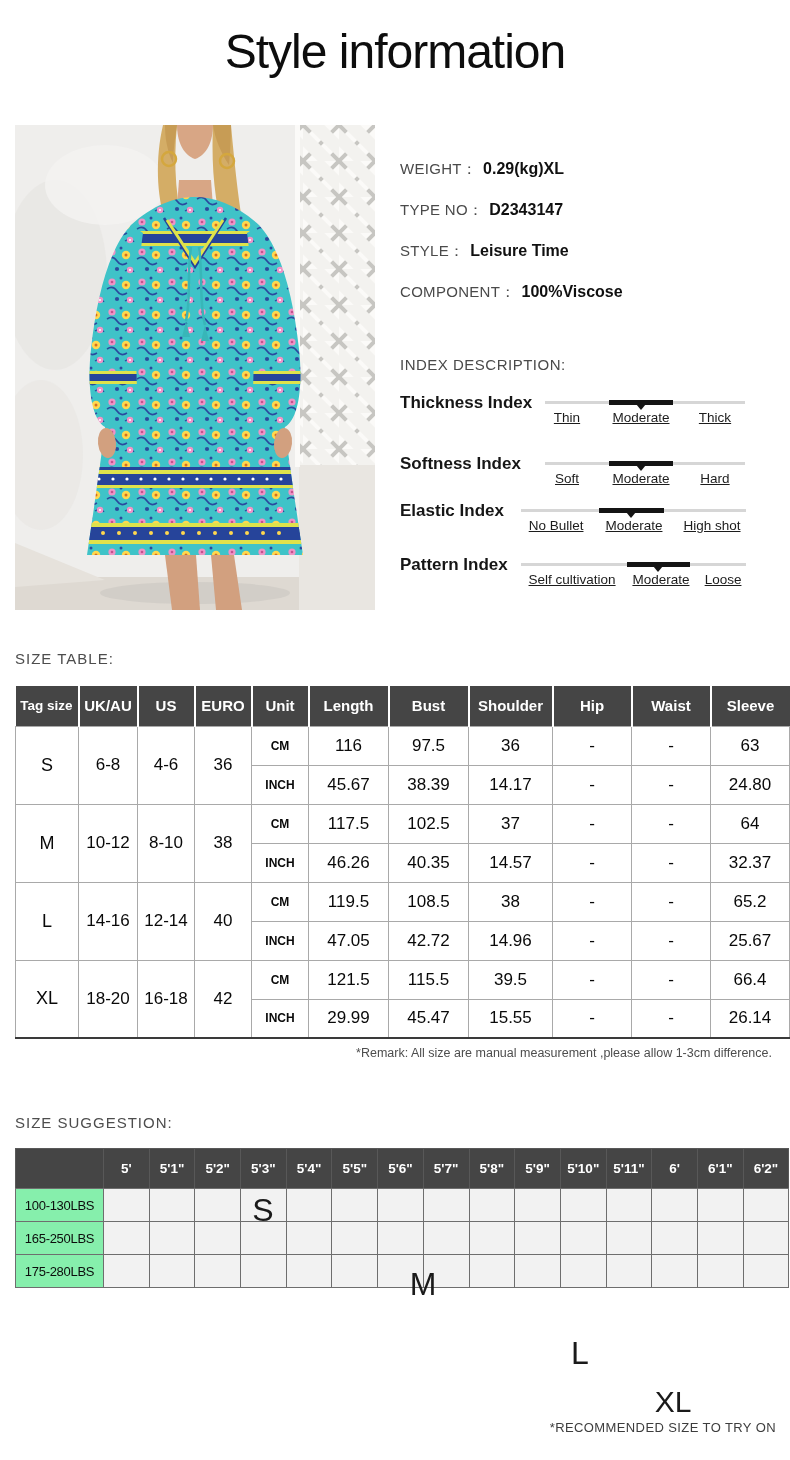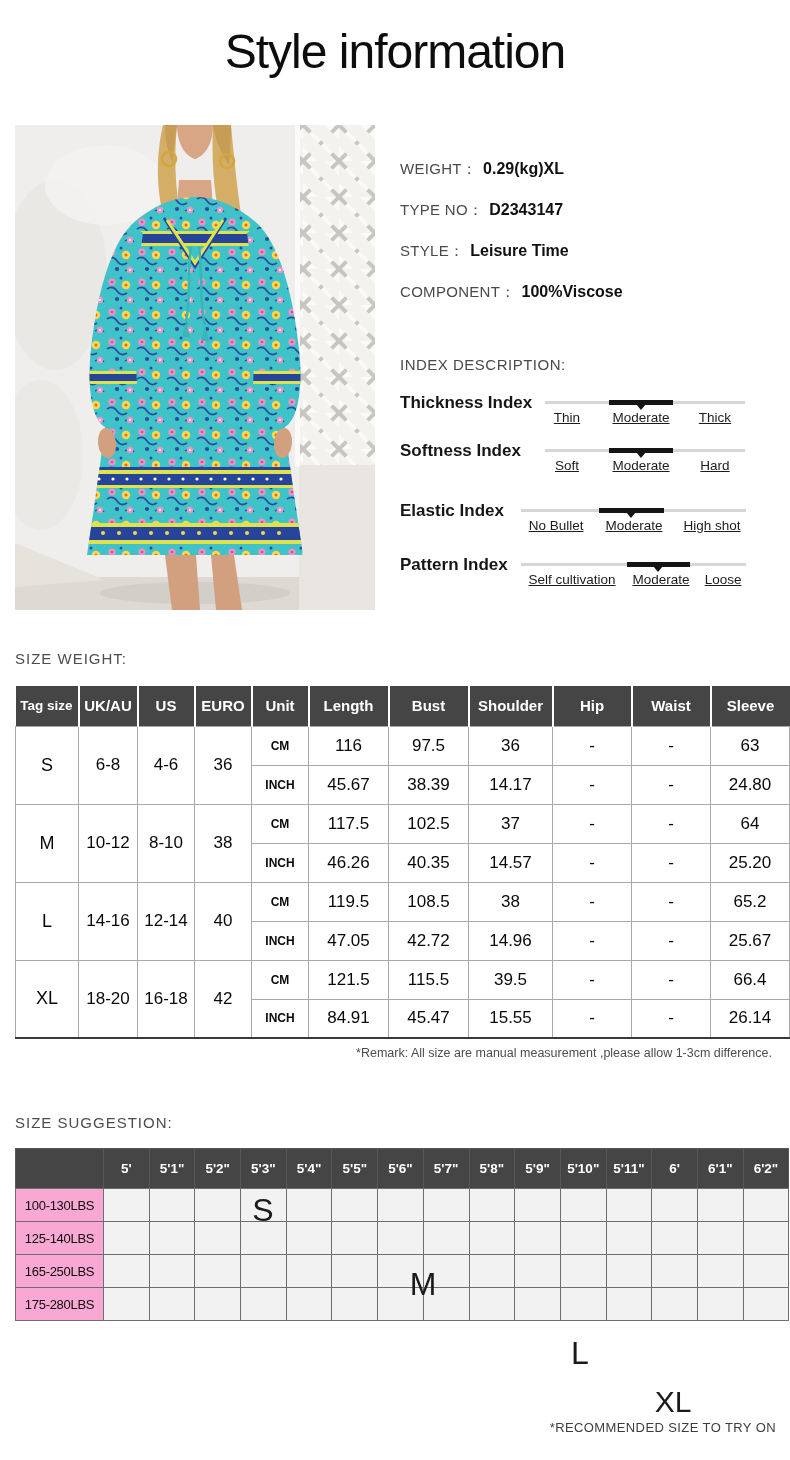--- a/index.html
+++ b/index.html
@@ -52,21 +52,21 @@
   #size-table td.unit{font-size:12px;font-weight:700;}
   #size-table td.tag{font-size:18px;}
   #remark{top:1046px;left:0;width:772px;text-align:right;font-size:12.5px;color:#4d4d4d;}
 
   
   #sg-heading{top:1114px;left:15px;font-size:15px;color:#4d4d4d;letter-spacing:1px;}
   #grid-wrap{top:1148px;left:15px;width:775px;height:272px;}
   #sg-table{border-collapse:collapse;table-layout:fixed;width:774px;}
   #sg-table th{border:1px solid var(--gridline);}
   #sg-table thead th{background:var(--hdr);color:#fff;font-size:13.5px;font-weight:700;height:40px;border:1px solid #585858;border-bottom:1px solid var(--gridline);}
-  #sg-table tbody th{background:#f9a8d4;color:#0c0c0c;font-size:13px;font-weight:400;height:33px;letter-spacing:-.3px;}
+  #sg-table tbody th{background:#86efac;color:#0c0c0c;font-size:13px;font-weight:400;height:33px;letter-spacing:-.3px;}
   #sg-table td{border:1px solid var(--gridline);background:var(--cellbg);height:33px;}
   td.z-s{background:var(--zone-s);} td.z-m{background:var(--zone-m);}
   td.z-l{background:var(--zone-l);} td.z-xl{background:var(--zone-xl);}
   .zone-letter{position:absolute;transform:translate(-50%,-50%);font-size:32px;font-weight:400;color:#1a1a1a;font-family:"Liberation Sans",sans-serif;}
   #zl-s{left:248px;top:62px;}
   #zl-m{left:408px;top:136px;}
   #zl-l{left:565px;top:205px;}
   #zl-xl{left:658px;top:254px;font-size:30px;}
   #footnote{top:1420px;left:0;width:776px;text-align:right;font-size:13px;color:#3d3d3d;letter-spacing:.4px;}
 </style>
@@ -223,21 +223,21 @@
 <div class="idx-row" style="top:388px">
   <span class="idx-name">Thickness Index</span>
   <div class="idx-track t1">
     <div class="idx-seg"></div>
     <div class="idx-marker"></div>
     <span class="idx-lab l1">Thin</span>
     <span class="idx-lab l2">Moderate</span>
     <span class="idx-lab l3">Thick</span>
   </div>
 </div>
-<div class="idx-row" style="top:436px">
+<div class="idx-row" style="top:449px">
   <span class="idx-name">Softness Index</span>
   <div class="idx-track t2">
     <div class="idx-seg"></div>
     <div class="idx-marker"></div>
     <span class="idx-lab l1">Soft</span>
     <span class="idx-lab l2">Moderate</span>
     <span class="idx-lab l3">Hard</span>
   </div>
 </div>
 <div class="idx-row" style="top:496px">
@@ -254,21 +254,21 @@
   <span class="idx-name">Pattern Index</span>
   <div class="idx-track t4">
     <div class="idx-seg"></div>
     <div class="idx-marker"></div>
     <span class="idx-lab l1">Self cultivation</span>
     <span class="idx-lab l2">Moderate</span>
     <span class="idx-lab l3">Loose</span>
   </div>
 </div>
 
-<div id="st-heading" class="abs">SIZE WEIGHT:</div>
+<div id="st-heading" class="abs">SIZE TABLE:</div>
 <table id="size-table" class="abs">
     <colgroup>
       <col style="width: 63px;">
       <col style="width: 59px;">
       <col style="width: 57px;">
       <col style="width: 57px;">
       <col style="width: 57px;">
       <col style="width: 80px;">
       <col style="width: 80px;">
       <col style="width: 84px;">
@@ -327,21 +327,21 @@
         <td>-</td>
         <td>64</td>
       </tr>
       <tr>
         <td class="unit">INCH</td>
         <td>46.26</td>
         <td>40.35</td>
         <td>14.57</td>
         <td>-</td>
         <td>-</td>
-        <td>25.20</td>
+        <td>32.37</td>
       </tr>
       <tr>
         <td rowspan="2" class="tag">L</td>
         <td rowspan="2">14-16</td>
         <td rowspan="2">12-14</td>
         <td rowspan="2">40</td>
         <td class="unit">CM</td>
         <td>119.5</td>
         <td>108.5</td>
         <td>38</td>
@@ -366,21 +366,21 @@
         <td class="unit">CM</td>
         <td>121.5</td>
         <td>115.5</td>
         <td>39.5</td>
         <td>-</td>
         <td>-</td>
         <td>66.4</td>
       </tr>
       <tr>
         <td class="unit">INCH</td>
-        <td>84.91</td>
+        <td>29.99</td>
         <td>45.47</td>
         <td>15.55</td>
         <td>-</td>
         <td>-</td>
         <td>26.14</td>
       </tr>
     </tbody>
   </table>
 <div id="remark" class="abs">*Remark: All size are manual measurement ,please allow 1-3cm difference.</div>
 
@@ -438,38 +438,20 @@
           <td></td>
           <td></td>
           <td></td>
           <td></td>
           <td></td>
           <td></td>
           <td></td>
           <td></td>
         </tr>
         <tr>
-          <th>125-140LBS</th>
-          <td></td>
-          <td></td>
-          <td class="z-s"></td>
-          <td class="z-s"></td>
-          <td class="z-s"></td>
-          <td class="z-s"></td>
-          <td class="z-s"></td>
-          <td></td>
-          <td></td>
-          <td></td>
-          <td></td>
-          <td></td>
-          <td></td>
-          <td></td>
-          <td></td>
-        </tr>
-        <tr>
           <th>165-250LBS</th>
           <td></td>
           <td></td>
           <td></td>
           <td></td>
           <td></td>
           <td></td>
           <td></td>
           <td></td>
           <td></td>

